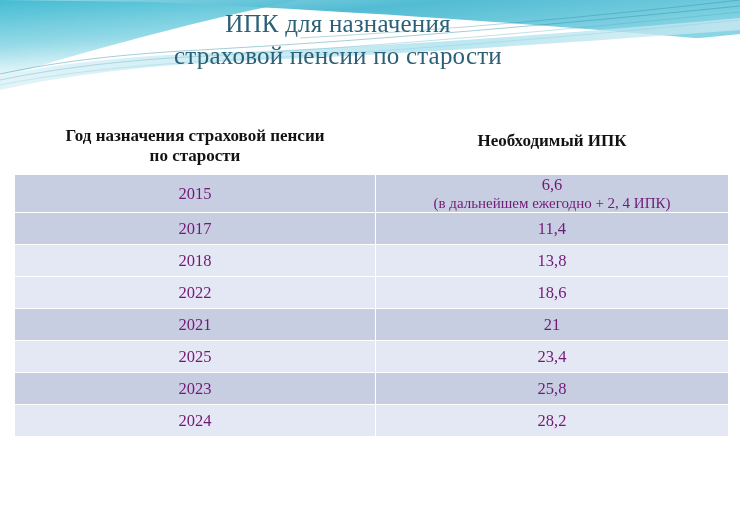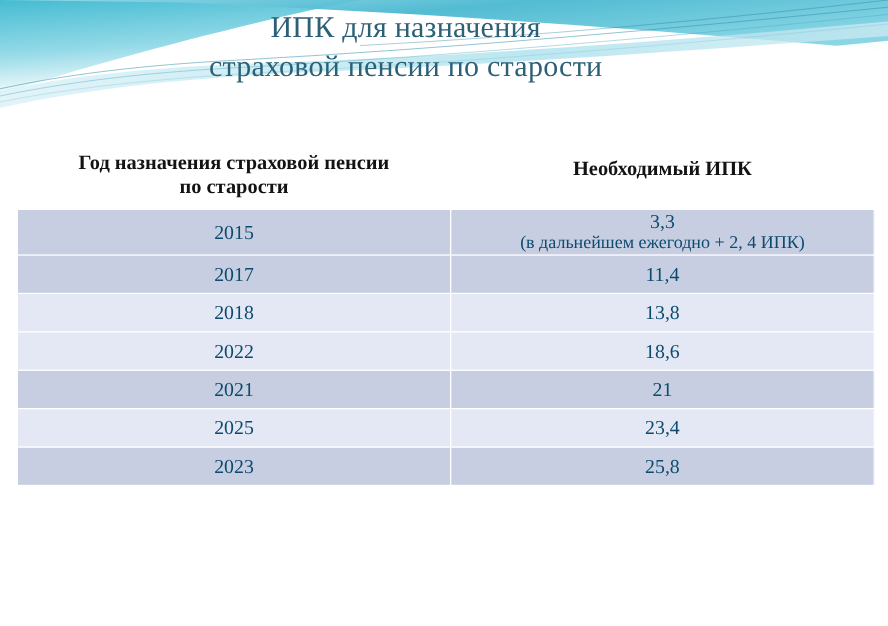--- a/index.html
+++ b/index.html
@@ -77,21 +77,21 @@
     vertical-align: top;
   }
   table.ipk thead th.h-value {
     padding-top: 10px;
   }
 
   table.ipk tbody td {
     text-align: center;
     font-size: 16.5px;
     line-height: 19px;
-    color: #0c4a6e;
+    color: #701a75;
     border: 1px solid #ffffff;
     padding: 0;
     height: 31px;
     vertical-align: middle;
   }
   table.ipk tbody tr.shade-dark td { background: #c7cee2; }
   table.ipk tbody tr.shade-lite td { background: #e4e8f4; }
 
   table.ipk tbody tr.row-accent td { font-weight: bold; }
 
@@ -163,21 +163,21 @@
         <th class="h-value">
           <span>Необходимый ИПК</span>
         </th>
       </tr>
     </thead>
     <tbody id="ipk-body">
 
     <tr class="shade-dark row-tall">
           <td>2015</td>
           <td>
-            <span class="val-main">3,3</span>
+            <span class="val-main">6,6</span>
             <span class="val-note">(в дальнейшем ежегодно + 2, 4 ИПК)</span>
           </td>
         </tr>
         <tr class="shade-dark">
           <td>2017</td>
           <td>
             <span class="val-main">11,4</span>
           </td>
         </tr>
         <tr class="shade-lite">
@@ -201,17 +201,23 @@
         <tr class="shade-lite">
           <td>2025</td>
           <td>
             <span class="val-main">23,4</span>
           </td>
         </tr>
         <tr class="shade-dark">
           <td>2023</td>
           <td>
             <span class="val-main">25,8</span>
+          </td>
+        </tr>
+        <tr class="shade-lite">
+          <td>2024</td>
+          <td>
+            <span class="val-main">28,2</span>
           </td>
         </tr>
       </tbody>
   </table>
 </div>
 
 </body></html>

